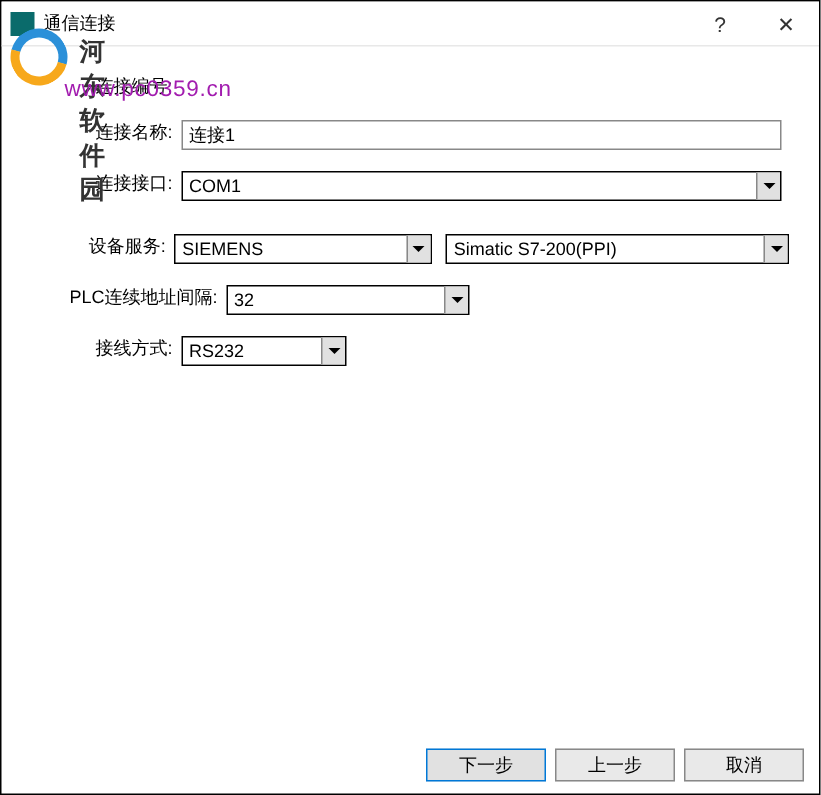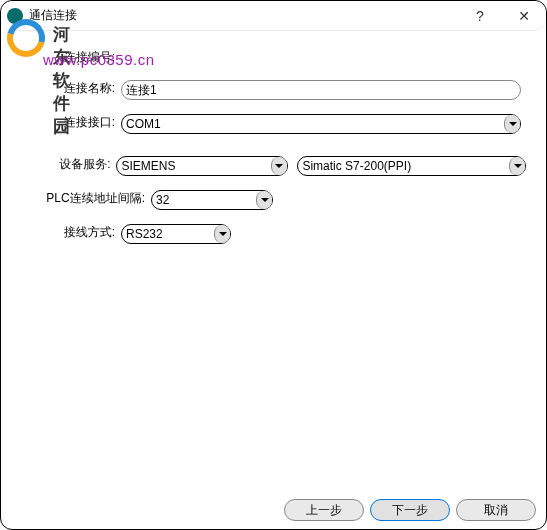--- a/index.html
+++ b/index.html
@@ -1,15 +1,15 @@
 <!DOCTYPE html>
 <html><head>
 <meta charset="utf-8">
 <style>
-* { box-sizing: border-box; margin: 0; padding: 0; border-radius: 12px; }
+* { box-sizing: border-box; margin: 0; padding: 0; }
 body {
   font-family: "Microsoft YaHei", "SimSun", sans-serif;
   font-size: 12px;
   background: #fff;
   width: 547px;
   height: 530px;
   border: 1px solid #000;
   position: relative;
 }
 .titlebar {
@@ -190,33 +190,33 @@
     </div>
     <div style="width:10px"></div>
     <div class="combo" style="width:240px">
       <div class="combo-text">Simatic S7-200(PPI)</div>
       <div class="combo-btn"></div>
     </div>
   </div>
 
   <div class="row">
     <div class="lbl-wide">PLC连续地址间隔:</div>
-    <div class="combo" style="width:122px">
+    <div class="combo" style="width:162px">
       <div class="combo-text">32</div>
       <div class="combo-btn"></div>
     </div>
   </div>
 
   <div class="row">
     <div class="lbl">接线方式:</div>
     <div class="combo" style="width:110px">
       <div class="combo-text">RS232</div>
       <div class="combo-btn"></div>
     </div>
   </div>
 
 </div>
 
 <div class="footer">
+  <button class="btn primary">下一步</button>
   <button class="btn">上一步</button>
-  <button class="btn primary">下一步</button>
   <button class="btn">取消</button>
 </div>
 
 </body></html>

